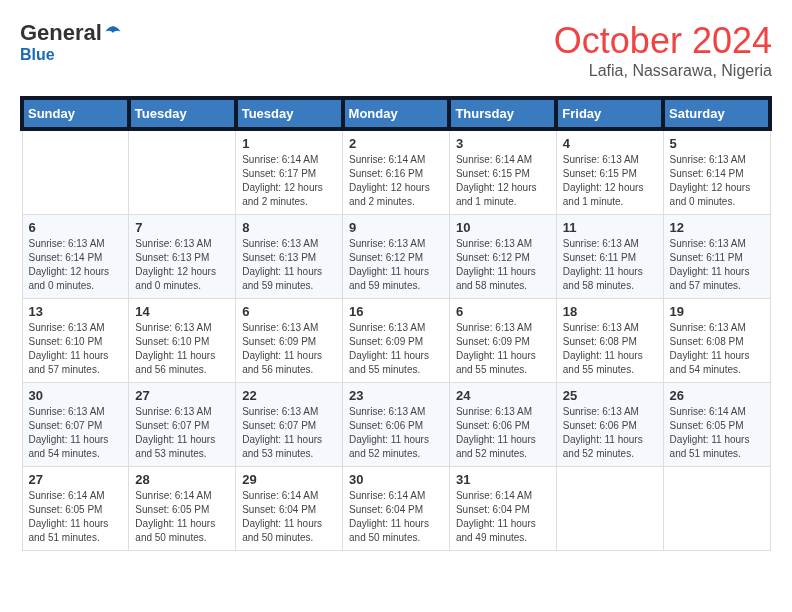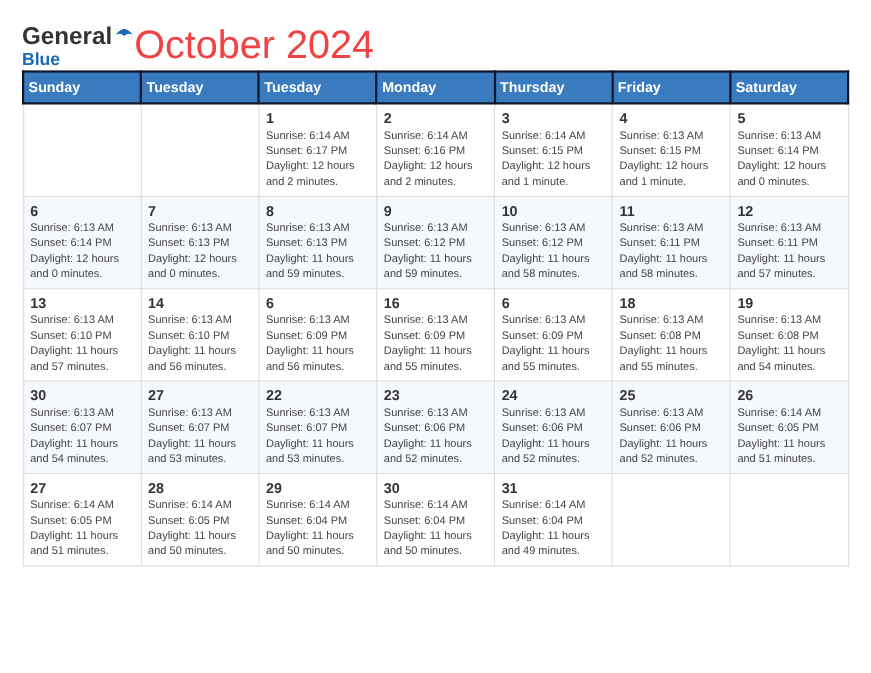--- a/index.html
+++ b/index.html
@@ -5,21 +5,23 @@
     * { box-sizing: border-box; margin: 0; padding: 0; }
     body {
       font-family: Arial, sans-serif;
       background: #fff;
       width: 792px;
       min-height: 612px;
       padding: 20px;
     }
     .header {
       display: flex;
+      justify-content: space-between;
       align-items: flex-start;
+      margin-bottom: 16px;
     }
     .logo {
       display: flex;
       flex-direction: column;
       align-items: flex-start;
     }
     .logo-text {
       display: flex;
       align-items: center;
       font-size: 22px;
@@ -50,21 +52,21 @@
       border-collapse: collapse;
       border: 1px solid #ccc;
     }
     .calendar th {
       background: #3a7abf;
       color: #fff;
       font-size: 13px;
       font-weight: bold;
       padding: 6px 4px;
       text-align: left;
-      border: 2px solid #0f172a;
+      border: 4px solid #0f172a;
     }
     .calendar td {
       vertical-align: top;
       padding: 5px 6px;
       border: 1px solid #ddd;
       width: 107px;
       min-height: 70px;
       font-size: 10.5px;
       color: #333;
       background: #fff;
@@ -95,20 +97,21 @@
     <div class="logo-text">
       <span class="logo-general">General</span>
       <svg class="logo-icon" viewBox="0 0 24 24">
         <path d="M12 3 C15 3 20 6 22 10 C18 8 14 9 12 12 C10 9 6 8 2 10 C4 6 9 3 12 3Z" fill="#1a6bb5"></path>
       </svg>
     </div>
     <span class="logo-blue">Blue</span>
   </div>
   <div class="title-section">
     <div class="month-year">October 2024</div>
+    <div class="location">Lafia, Nassarawa, Nigeria</div>
   </div>
 </div>
 
 <table class="calendar">
   <thead>
     <tr>
     <th>Sunday</th>
         <th>Tuesday</th>
         <th>Tuesday</th>
         <th>Monday</th>

